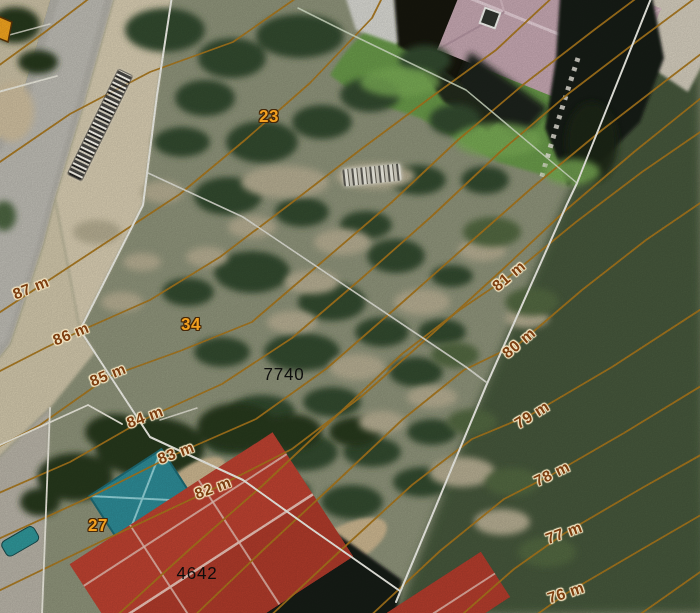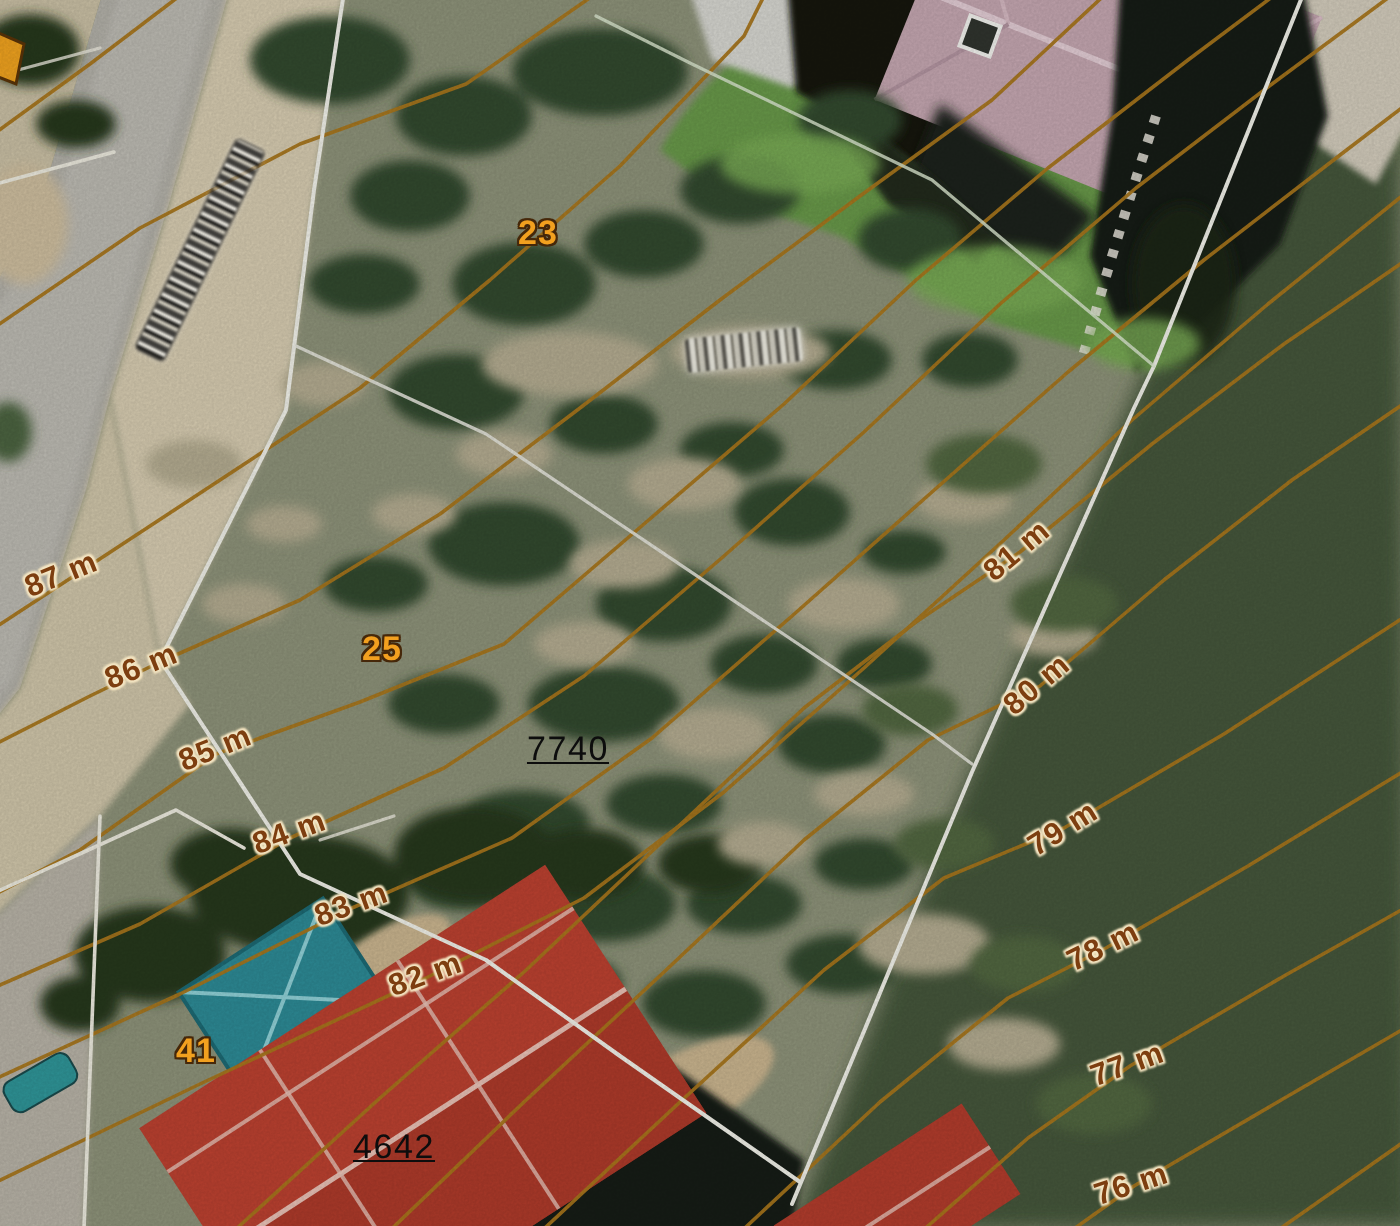--- a/index.html
+++ b/index.html
@@ -32,21 +32,20 @@
       1px 1px var(--parcel-label-outline,#46280a), -1px -1px var(--parcel-label-outline,#46280a),
       1px -1px var(--parcel-label-outline,#46280a), -1px 1px var(--parcel-label-outline,#46280a);
     transform:translate(-50%,-50%);
   }
   .elabel{
     position:absolute;white-space:nowrap;
     font:500 17px "Liberation Sans",sans-serif;
     color:var(--erf-label,#0d0d0d);
     letter-spacing:.8px;
     transform:translate(-50%,-50%);
-    text-decoration:underline;
   }
   .scribble{
     position:absolute;
     transform:translate(-50%,-50%) rotate(var(--rot,0deg));
     filter:blur(.4px);
     border-radius:2px;
   }
   .scribble.road{
     width:116px;height:15px;
     background:
@@ -303,19 +302,19 @@
     <div class="clabel" style="left:176px;top:453px;--rot:-20deg">83 m</div>
     <div class="clabel" style="left:213px;top:488px;--rot:-20deg">82 m</div>
     <div class="clabel" style="left:509px;top:276px;--rot:-40deg">81 m</div>
     <div class="clabel" style="left:519px;top:343px;--rot:-40deg">80 m</div>
     <div class="clabel" style="left:532px;top:415px;--rot:-32deg">79 m</div>
     <div class="clabel" style="left:552px;top:474px;--rot:-26deg">78 m</div>
     <div class="clabel" style="left:564px;top:533px;--rot:-20deg">77 m</div>
     <div class="clabel" style="left:566px;top:593px;--rot:-18deg">76 m</div>
 
     <div class="plabel" style="left:269px;top:117px">23</div>
-    <div class="plabel" style="left:191px;top:325px">25</div>
-    <div class="plabel" style="left:98px;top:526px">41</div>
+    <div class="plabel" style="left:191px;top:325px">34</div>
+    <div class="plabel" style="left:98px;top:526px">27</div>
 
     <div class="elabel" style="left:284px;top:375px">7740</div>
     <div class="elabel" style="left:197px;top:574px">4642</div>
   </div>
 </div>
 
 </body></html>

